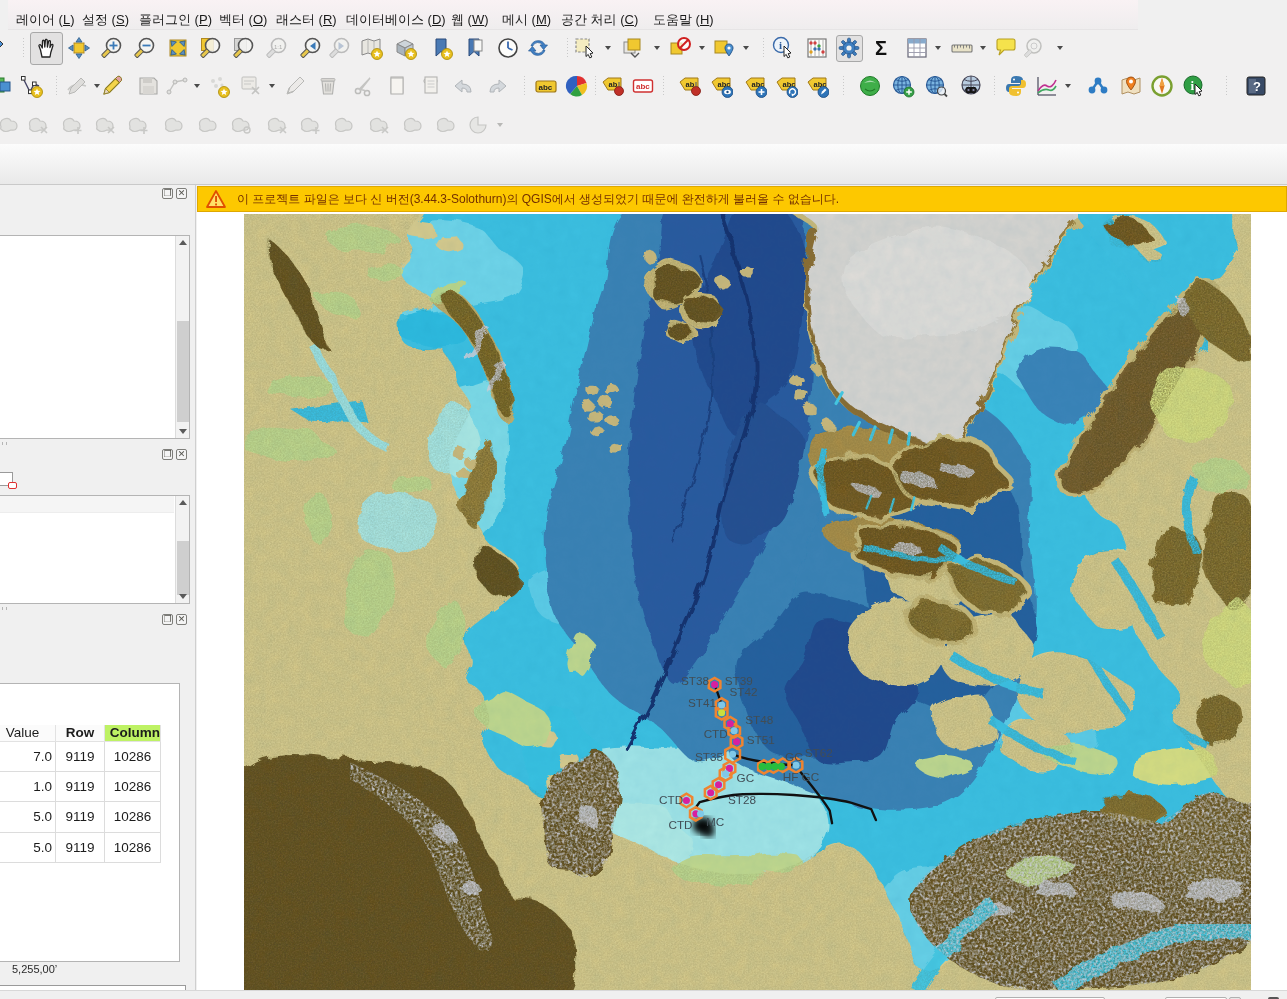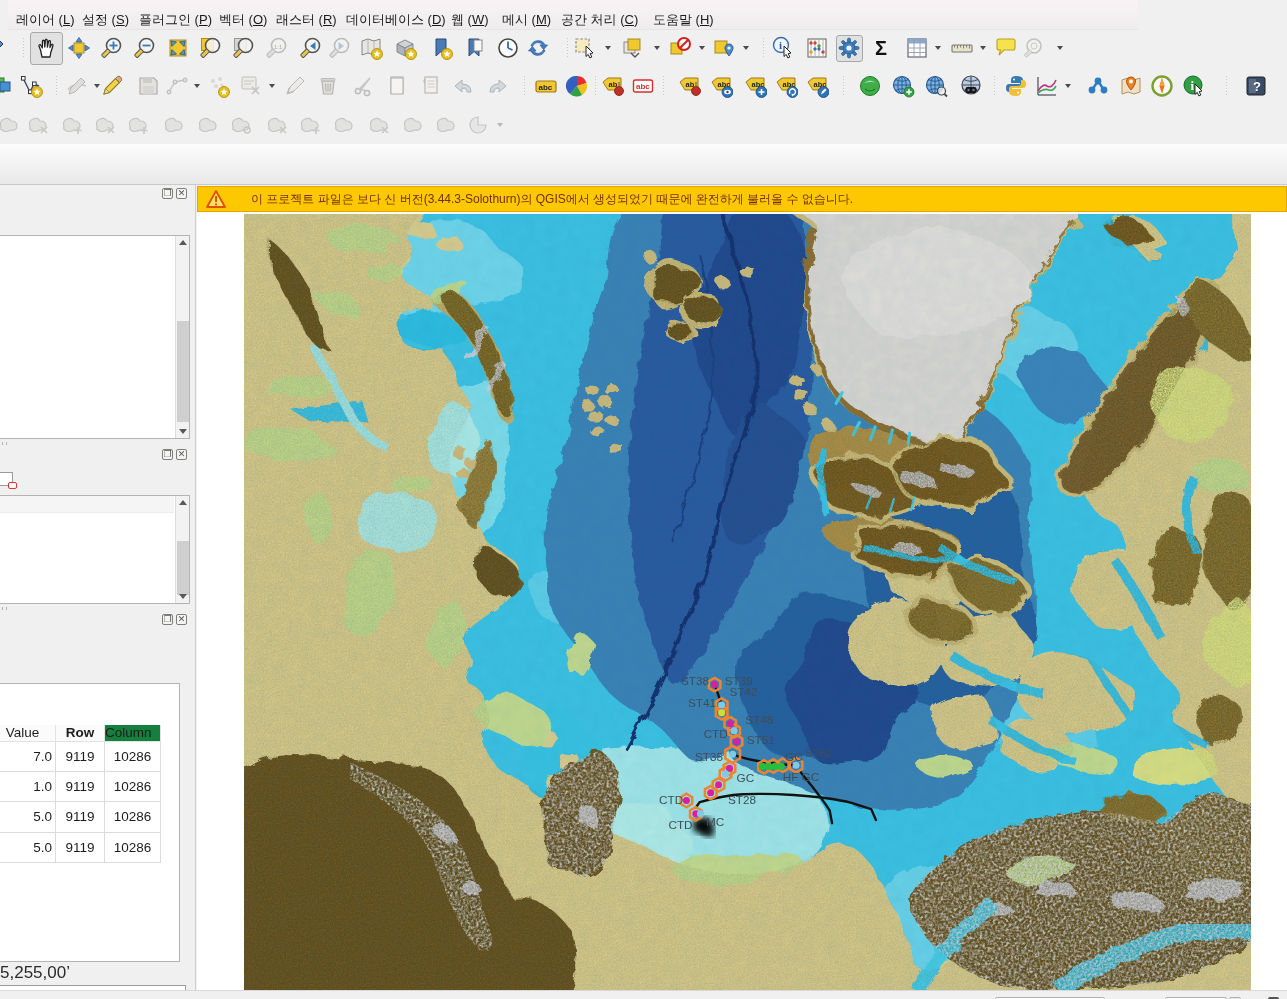--- a/index.html
+++ b/index.html
@@ -14,21 +14,21 @@
 #dock{position:absolute;left:0;top:144px;width:196px;height:846px;background:#f0f0f0;border-right:1px solid #cfcfcf}
 .pbtn{position:absolute;width:11px;height:11px;border:1px solid #7e7e7a;border-radius:2px;background:#f4f4f4;color:#55554f;font-size:9px;line-height:9px;text-align:center}
 .wbox{position:absolute;background:#fff;border:1px solid #b4b4b4}
 .sb{position:absolute;width:14px;background:#f2f2f2;border-left:1px solid #dcdcdc}
 .sbt{position:absolute;left:1px;width:12px;background:#cfcfcf}
 .sba{position:absolute;left:3px;width:0;height:0}
 .up{border-left:4px solid transparent;border-right:4px solid transparent;border-bottom:5px solid #5a5a5a}
 .dn{border-left:4px solid transparent;border-right:4px solid transparent;border-top:5px solid #5a5a5a}
 #canvas{position:absolute;left:197px;top:186px;width:1090px;height:804px;background:#ffffff}
 #warn{position:absolute;left:0px;top:0px;width:1090px;height:26px;background:#fdc800;border:1px solid #dfa800;display:flex;align-items:center}
-#warntxt{font-size:12px;color:#733000;margin-left:24px;letter-spacing:0px}
+#warntxt{font-size:12px;color:#733000;margin-left:10px;letter-spacing:0px}
 #status{position:absolute;left:0;top:990px;width:1287px;height:9px;background:#f0f0f0;border-top:1px solid #d8d8d8}
 .stw{position:absolute;top:6px;background:#fff;border:1px solid #b0b0b0;border-radius:2px;height:14px}
 </style></head>
 <body>
 <div id="menubar">
   <span class="mi" style="left:8px">레이어 (<u>L</u>)</span>
   <span class="mi" style="left:74px">설정 (<u>S</u>)</span>
   <span class="mi" style="left:131px">플러그인 (<u>P</u>)</span>
   <span class="mi" style="left:211px">벡터 (<u>O</u>)</span>
   <span class="mi" style="left:268px">래스터 (<u>R</u>)</span>
@@ -506,21 +506,21 @@
 <div style="position:absolute;left:2px;top:463px;width:8px;height:3px;background:repeating-linear-gradient(90deg,#b5b5b5 0 1px,transparent 1px 4px)"></div>
 
 <div class="pbtn" style="left:162px;top:470px">❐</div>
 <div class="pbtn" style="left:176px;top:470px">✕</div>
 <div class="wbox" style="left:-10px;top:539px;width:190px;height:279px">
   <table style="position:absolute;left:-2px;top:41px;border-collapse:collapse;font-size:13.5px;color:#1c1c1c">
     <tbody>
           <tr style="height:16px">
       <th style="width:66px;font-weight:normal;background:#fbfbfb;border:1px solid #e2e2e2;border-top:none;text-align:center">Value</th>
       <th style="width:49px;font-weight:bold;background:#fbfbfb;border:1px solid #e2e2e2;border-top:none;text-align:center">Row</th>
-      <th style="width:56px;font-weight:normal;background:#15803d;border:1px solid #e2e2e2;border-top:none;text-align:left">Column</th>
+      <th style="width:56px;font-weight:bold;background:#bef264;border:1px solid #e2e2e2;border-top:none;text-align:right">Column</th>
     </tr>
     <tr style="height:30px">
             <td style="border:1px solid #dcdcdc;padding-right:3px;text-align:right">7.0</td>
             <td style="border:1px solid #dcdcdc;text-align:center">9119</td>
             <td style="border:1px solid #dcdcdc;text-align:center">10286</td>
           </tr>
     <tr style="height:30px">
             <td style="border:1px solid #dcdcdc;padding-right:3px;text-align:right">1.0</td>
             <td style="border:1px solid #dcdcdc;text-align:center">9119</td>
             <td style="border:1px solid #dcdcdc;text-align:center">10286</td>
@@ -531,21 +531,21 @@
             <td style="border:1px solid #dcdcdc;text-align:center">10286</td>
           </tr>
     <tr style="height:30px">
             <td style="border:1px solid #dcdcdc;padding-right:3px;text-align:right">5.0</td>
             <td style="border:1px solid #dcdcdc;text-align:center">9119</td>
             <td style="border:1px solid #dcdcdc;text-align:center">10286</td>
           </tr>
   </tbody>
       </table>
 </div>
-<div style="position:absolute;left:0;top:819px;font-size:17px;color:#2a2a2a">5,255,00’</div>
+<div style="position:absolute;left:12px;top:819px;font-size:11px;color:#2a2a2a">5,255,00’</div>
 <div class="wbox" style="left:-10px;top:841px;width:196px;height:10px;border-color:#9a9a9a"></div>
 </div>
 <div id="tbar4" style="position:absolute;left:0;top:144px;width:1287px;height:41px;background:linear-gradient(#fcfcfc,#e9e9e9);border-bottom:1px solid #c9c9c9"></div>
 <div id="canvas">
   <svg id="map" style="position:absolute;left:47px;top:28px" width="1007" height="776" viewBox="0 0 1286 991" preserveAspectRatio="none">
 <defs>
 <filter id="rough" x="-6%" y="-6%" width="112%" height="112%">
           <feTurbulence type="fractalNoise" baseFrequency="0.045" numOctaves="3" seed="11" result="t"></feTurbulence>
           <feDisplacementMap in="SourceGraphic" in2="t" scale="11"></feDisplacementMap>
         </filter>

